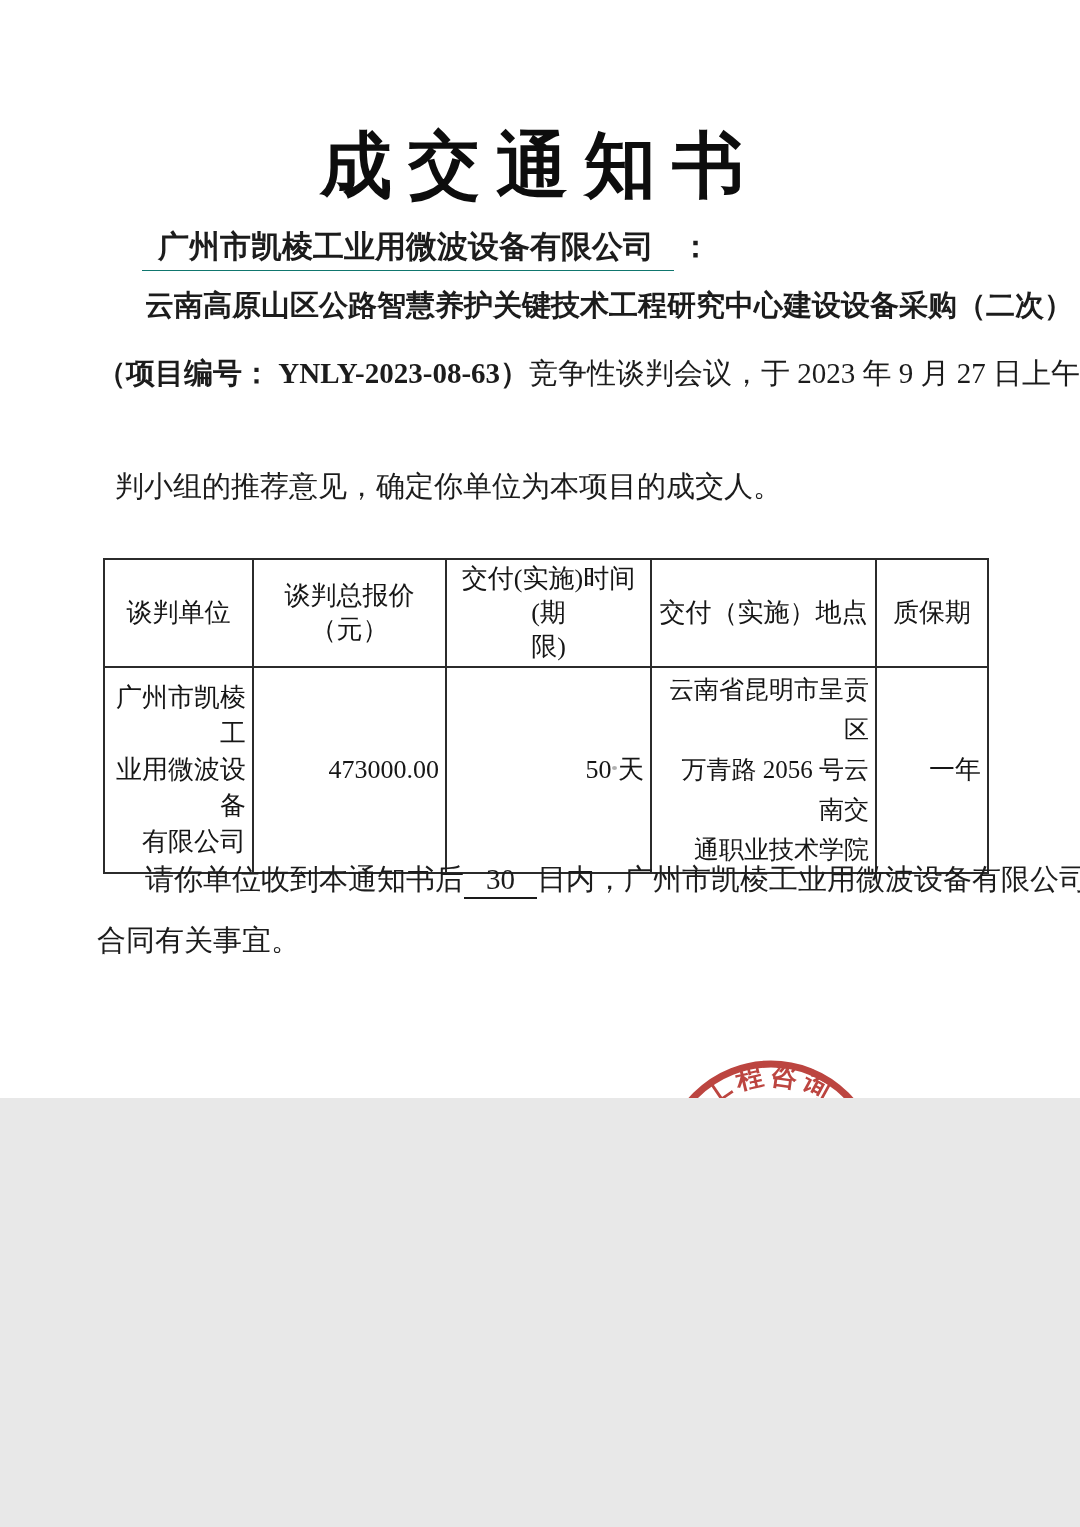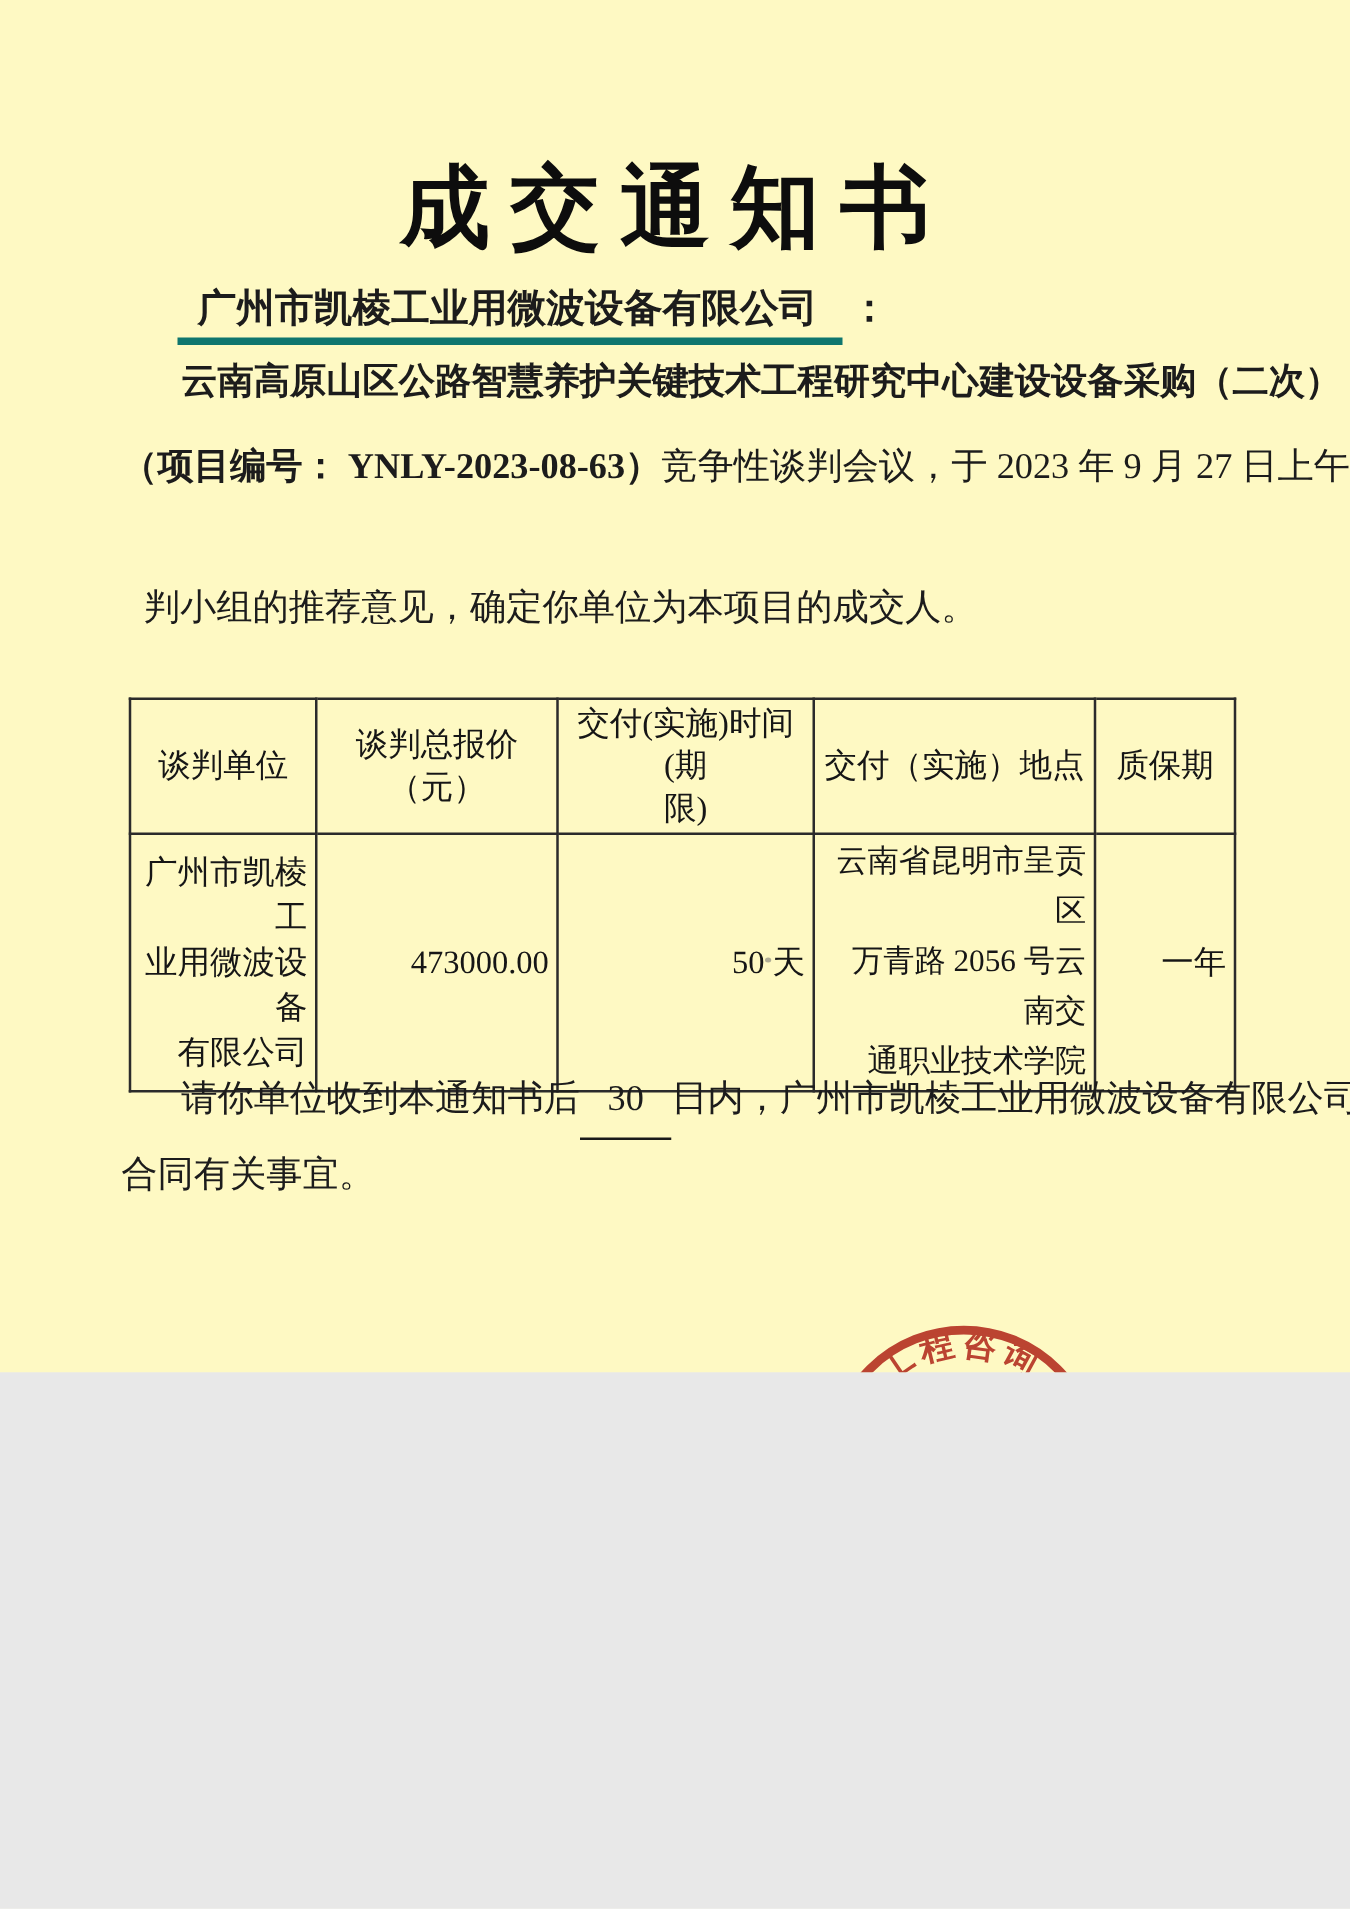--- a/index.html
+++ b/index.html
@@ -1,40 +1,40 @@
 <!DOCTYPE html>
 <html><head>
 <meta charset="utf-8">
 <style>
   html,body{margin:0;padding:0;background:#e8e8e8;}
   .page{
     position:relative;
     width:1080px;height:1098px;
     margin:0 auto;
-    background:#fef9c3;
+    background:#ffffff;
     overflow:hidden;
     font-family:"Liberation Serif","DejaVu Serif",serif;
     color:#1c1c1c;
   }
   .abs{position:absolute;}
   .doc-title{
     left:0;right:0;top:118px;
     text-align:center;
     font-size:72px;
     font-weight:900;
     letter-spacing:16px;
     color:#0d0d0d;
   }
   .recipient-line{
     left:142px;top:226px;
     font-size:31px;font-weight:bold;
     white-space:nowrap;
   }
   .recipient-underline{
-    border-bottom:6px solid #0f766e;
+    border-bottom:1px solid #0f766e;
     padding:0 20px 2px 16px;
     display:inline-block;
   }
   .recipient-colon{margin-left:6px;}
   .body-line{
     font-size:29px;
     white-space:nowrap;
     line-height:34px;
   }
   .bold{font-weight:bold;}
@@ -52,21 +52,21 @@
     vertical-align:middle;
     white-space:pre-line;
     padding:2px 6px;
     line-height:36px;
   }
   .doc-table tr.hdr td{height:78px;line-height:34px;}
   .doc-table tr.row td{height:150px;text-align:right;}
   .notice-underline{
     display:inline-block;
     border-bottom:2.5px solid #1a1a1a;
-    padding:0 22px 14px 22px;
+    padding:0 22px 1px 22px;
   }
   .sig-line{font-size:30px;white-space:nowrap;}
   .date-line{word-spacing:12px;}
   .seal{
     mix-blend-mode:multiply;
     opacity:.9;
   }
   .artifact-dot{
     width:5px;height:4px;border-radius:50%;
     background:#6f6f6f;opacity:.55;

